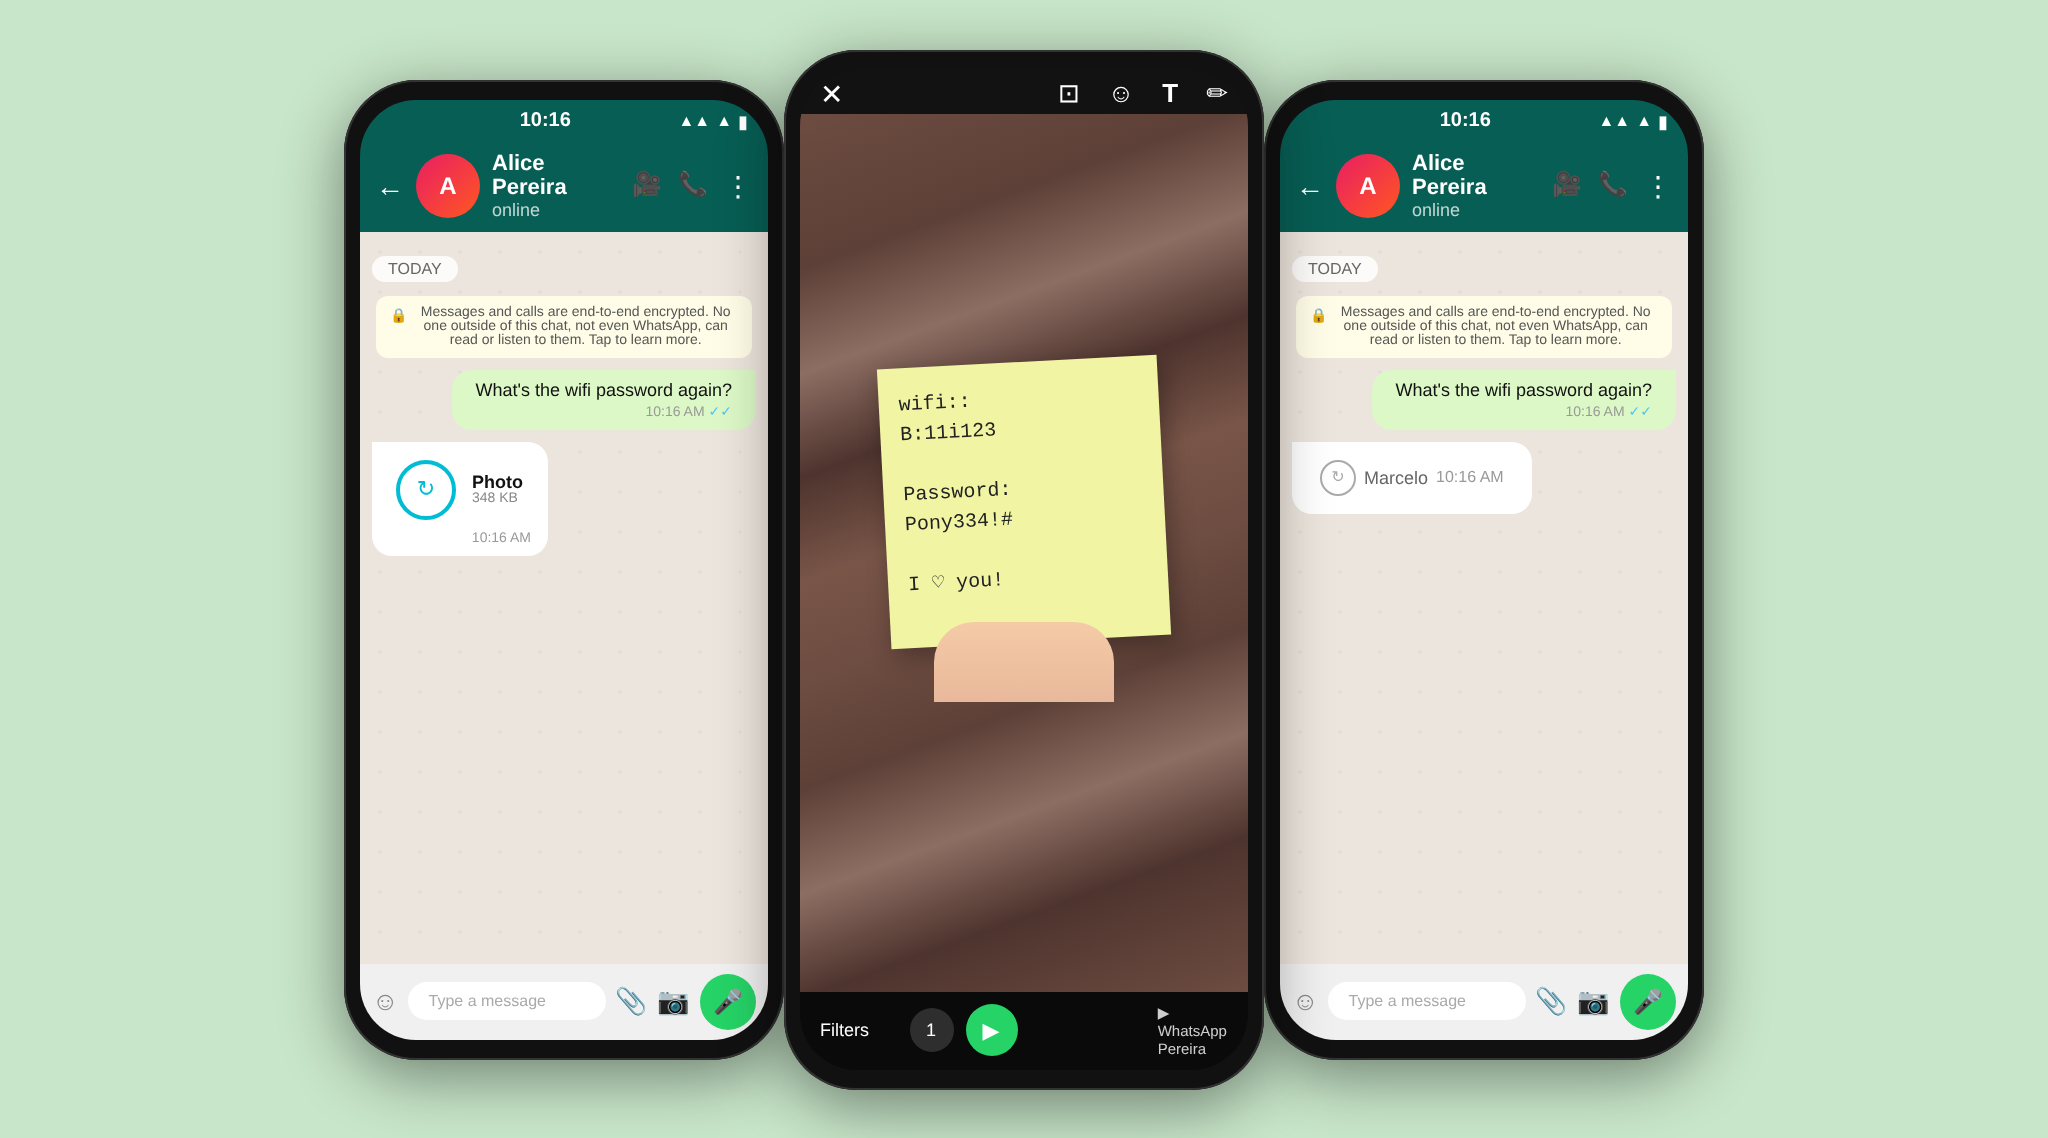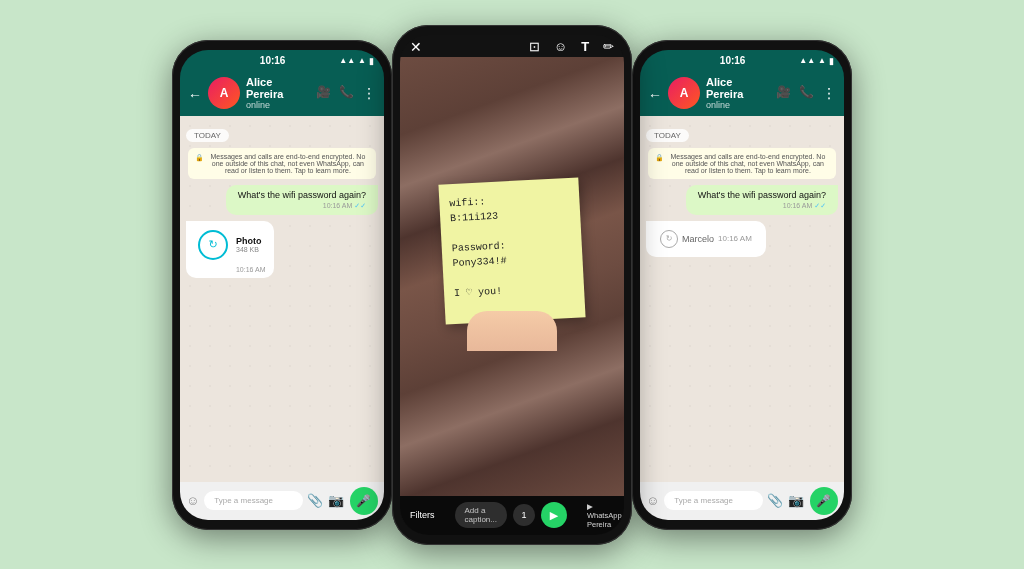--- a/index.html
+++ b/index.html
@@ -527,23 +527,20 @@
 I ♡ you!</div>
           </div>
 
           <div style="width:90px;height:40px;background:linear-gradient(180deg,#f5cba7,#e8b89a);border-radius:20px 20px 0 0;margin-top:-10px;z-index:2;"></div>
         </div>
       </div>
 
       <div class="viewer-bottom">
         <span class="filters-label">Filters</span>
         <div class="viewer-caption-bar">
-          <div class="caption-input">
-            <span>Add a caption...</span>
-          </div>
           <div style="background:rgba(255,255,255,0.15);border-radius:50%;width:22px;height:22px;display:flex;align-items:center;justify-content:center;">
             <span style="color:white;font-size:9px;">1</span>
           </div>
           <div class="send-btn">
             <span>▶</span>
           </div>
         </div>
         <div class="contact-label">▶ WhatsApp Pereira</div>
       </div>
     </div>

